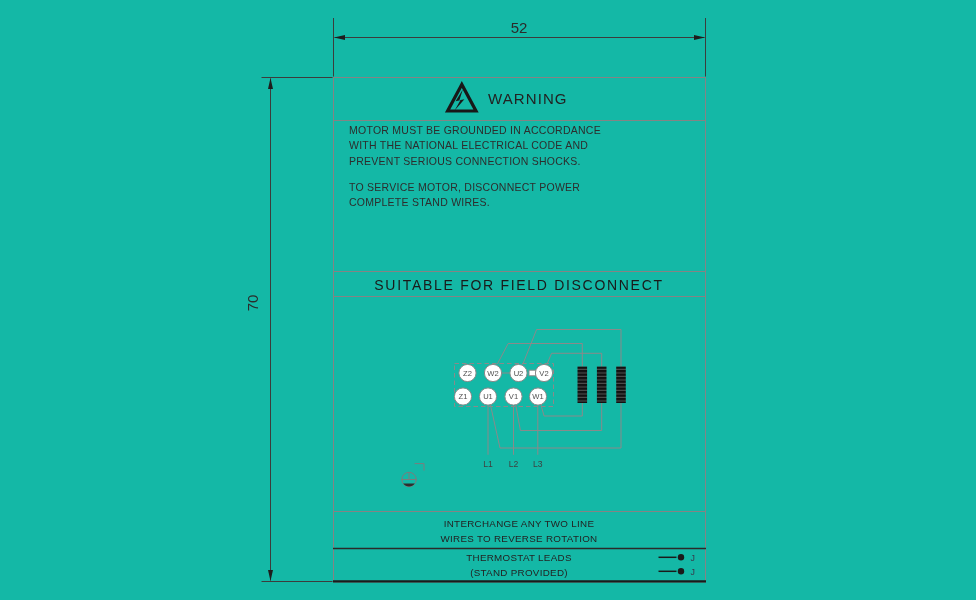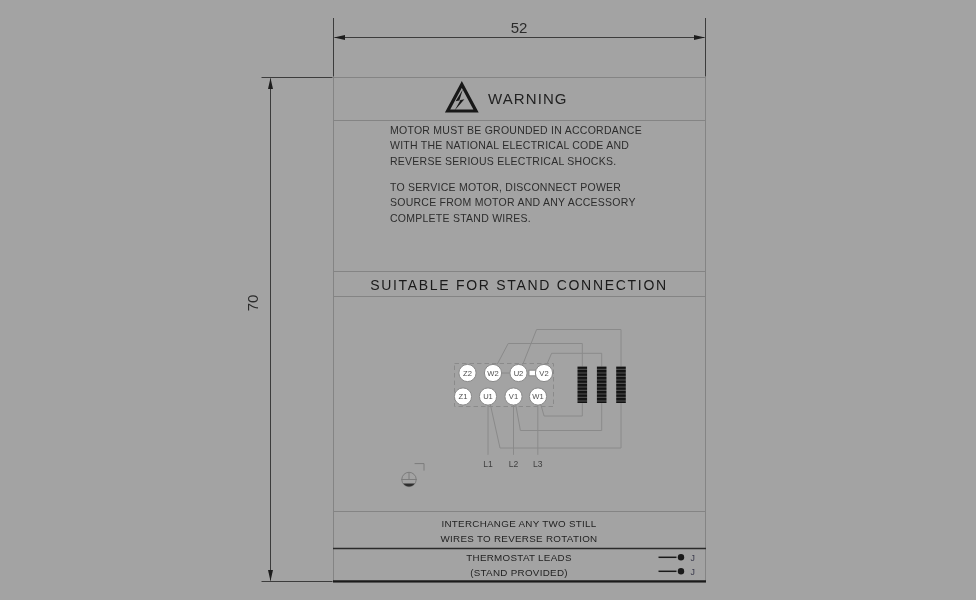--- a/index.html
+++ b/index.html
@@ -1,30 +1,30 @@
 <!DOCTYPE html>
 <html><head>
 <meta charset="utf-8">
 <style>
   html,body{margin:0;padding:0;background:#fff;}
   #canvas{
-    position:relative;width:976px;height:600px;background:#a3a3a3;overflow:hidden;
+    position:relative;width:976px;height:600px;background:#14b8a6;overflow:hidden;
     font-family:"Liberation Sans","DejaVu Sans",sans-serif;color:#2d2d2d;
   }
   #linework{position:absolute;left:0;top:0;}
   .abs{position:absolute;}
   .warning-title{
     left:488px;top:90px;font-size:15px;letter-spacing:1.1px;color:#222;text-align:right;
   }
   .warning-text{
     left:349px;top:123px;width:230px;font-size:10.5px;line-height:15.45px;
     letter-spacing:0.25px;color:#2d2d2d;
   }
   .warning-text .para2{margin-top:10.3px;}
-  .tline{white-space:pre;margin-left:41px;}
+  .tline{white-space:pre;}
   .suitable{
     left:333px;top:277px;width:372px;text-align:center;font-size:14px;
     letter-spacing:1.7px;color:#1a1a1a;
   }
   .interchange{
     left:333px;top:515.5px;width:372px;text-align:center;font-size:9.8px;
     line-height:15px;letter-spacing:0.3px;color:#232323;
   }
   .thermostat{
     left:333px;top:551px;width:372px;text-align:center;font-size:9.8px;
@@ -146,33 +146,32 @@
       <text x="690.5" y="574.8" font-size="8.8" fill="#38384a">J</text>
     </g>
   </svg>
 
   <div class="abs warning-title">WARNING</div>
 
   <div class="abs warning-text">
     <div>
       <div class="tline">MOTOR MUST BE GROUNDED IN ACCORDANCE</div>
       <div class="tline">WITH THE NATIONAL ELECTRICAL CODE AND</div>
-      <div class="tline">REVERSE SERIOUS ELECTRICAL SHOCKS.</div>
+      <div class="tline">PREVENT SERIOUS CONNECTION SHOCKS.</div>
     </div>
     <div class="para2">
       <div class="tline">TO SERVICE MOTOR, DISCONNECT POWER</div>
-      <div class="tline">SOURCE FROM MOTOR AND ANY ACCESSORY</div>
       <div class="tline">COMPLETE STAND WIRES.</div>
     </div>
   </div>
 
-  <div class="abs suitable">SUITABLE FOR STAND CONNECTION</div>
+  <div class="abs suitable">SUITABLE FOR FIELD DISCONNECT</div>
 
   <div class="abs interchange">
-    <div>INTERCHANGE ANY TWO STILL</div>
+    <div>INTERCHANGE ANY TWO LINE</div>
     <div>WIRES TO REVERSE ROTATION</div>
   </div>
 
   <div class="abs thermostat">
     <div>THERMOSTAT LEADS</div>
     <div>(STAND PROVIDED)</div>
   </div>
 
 </div>
 

